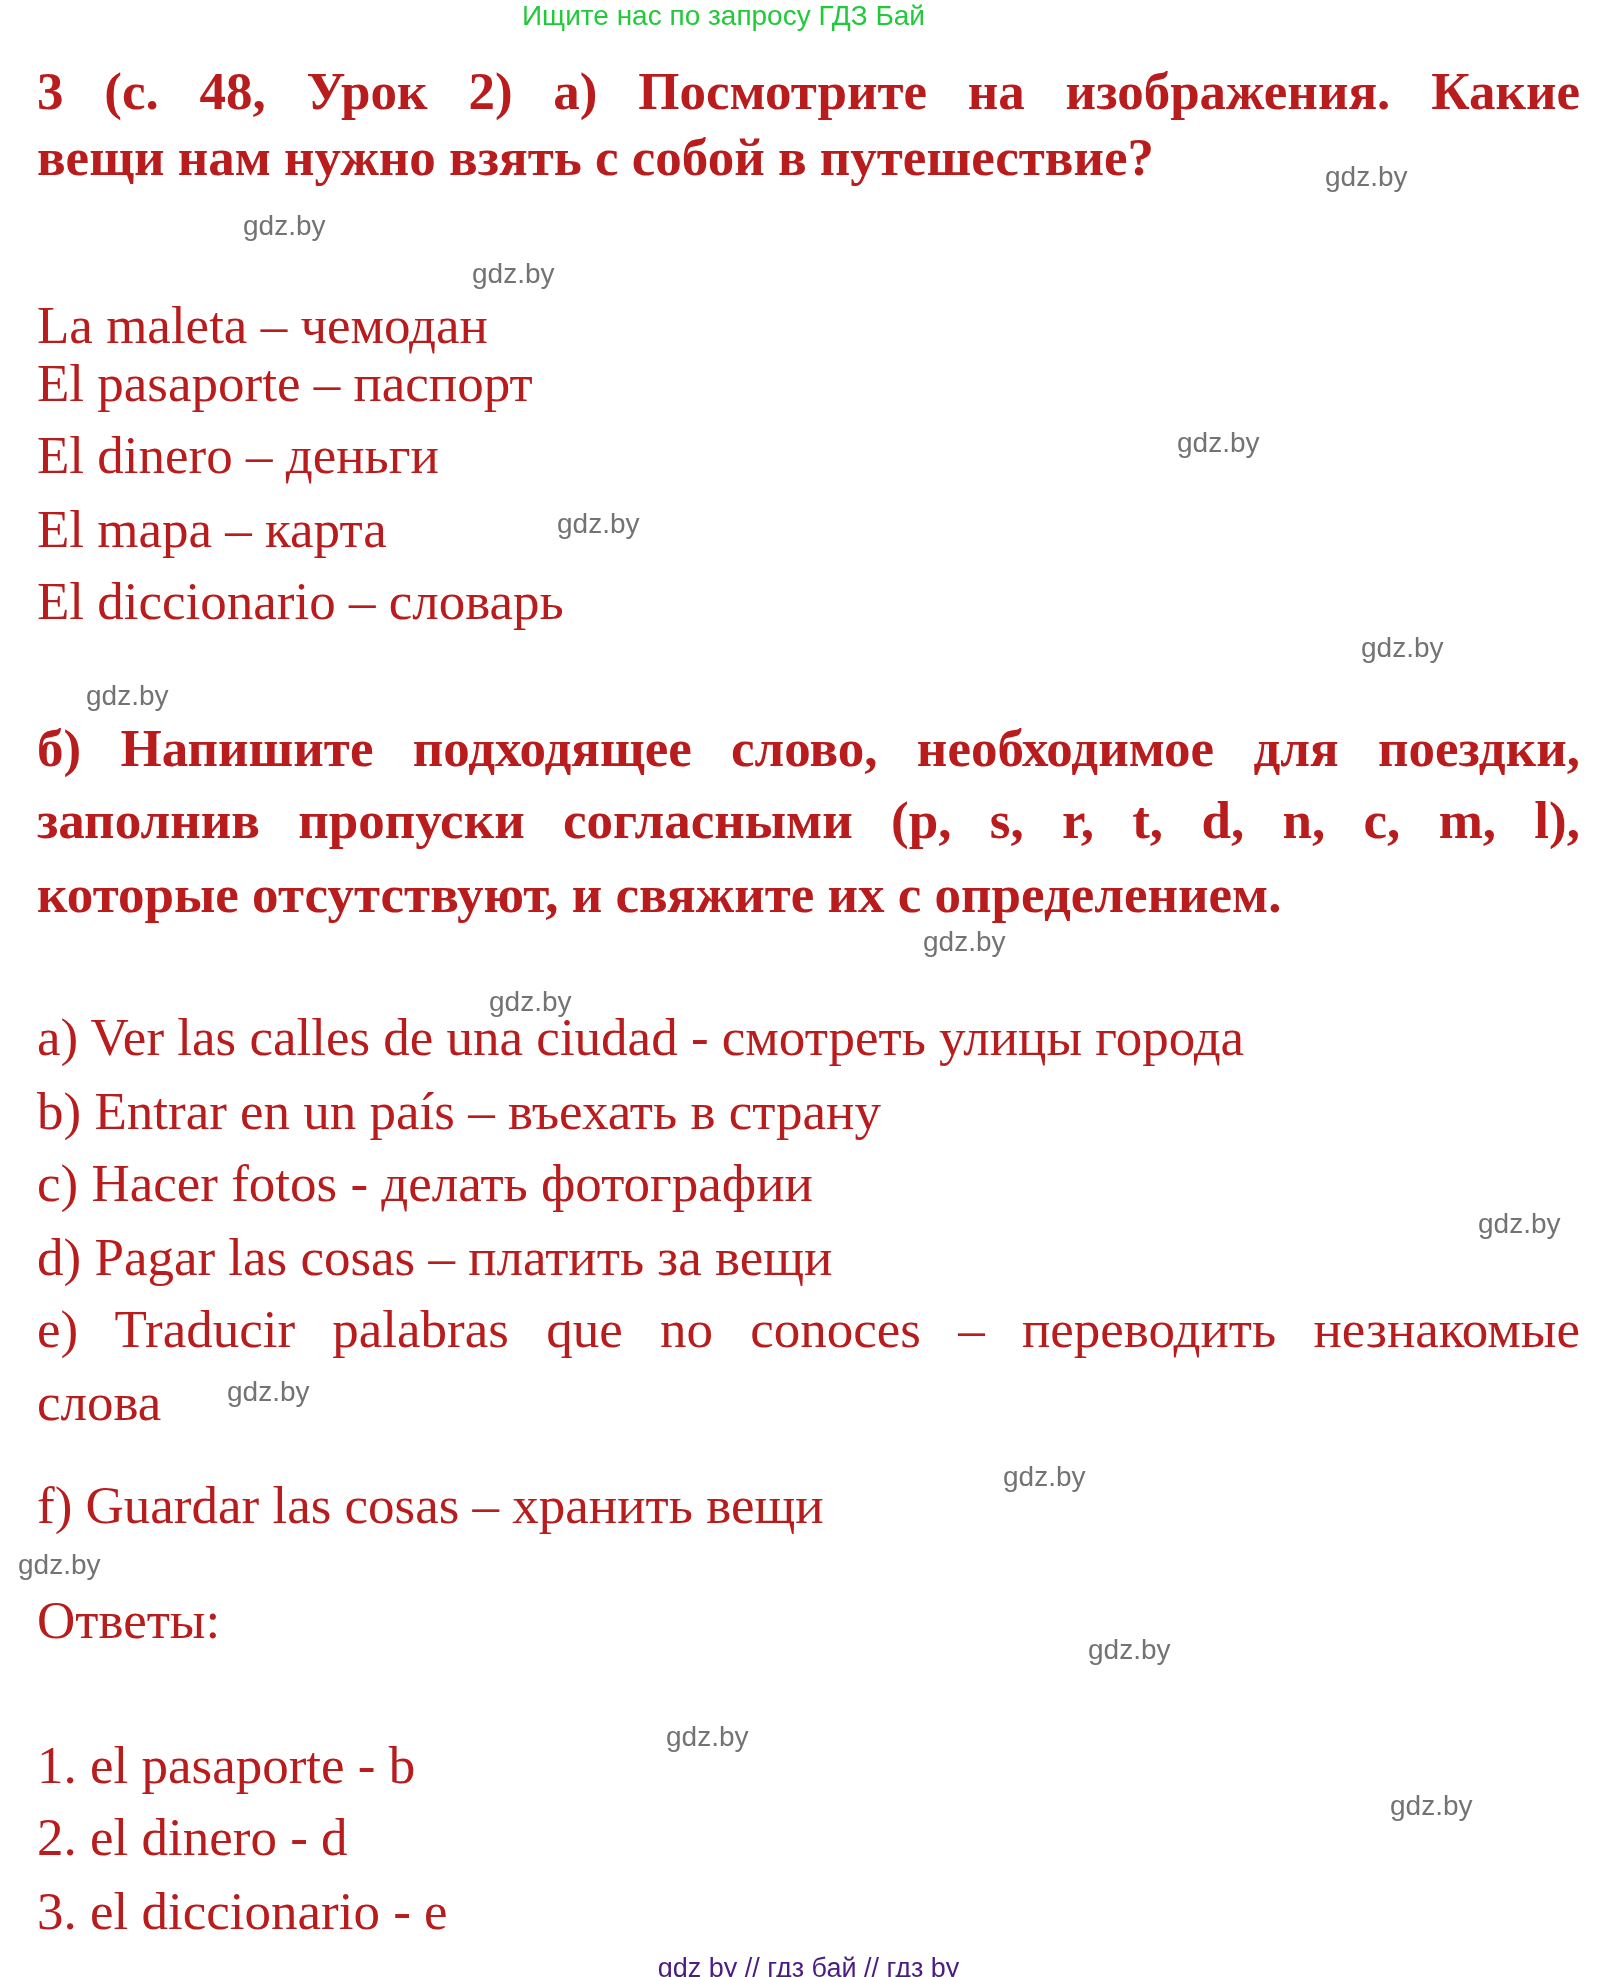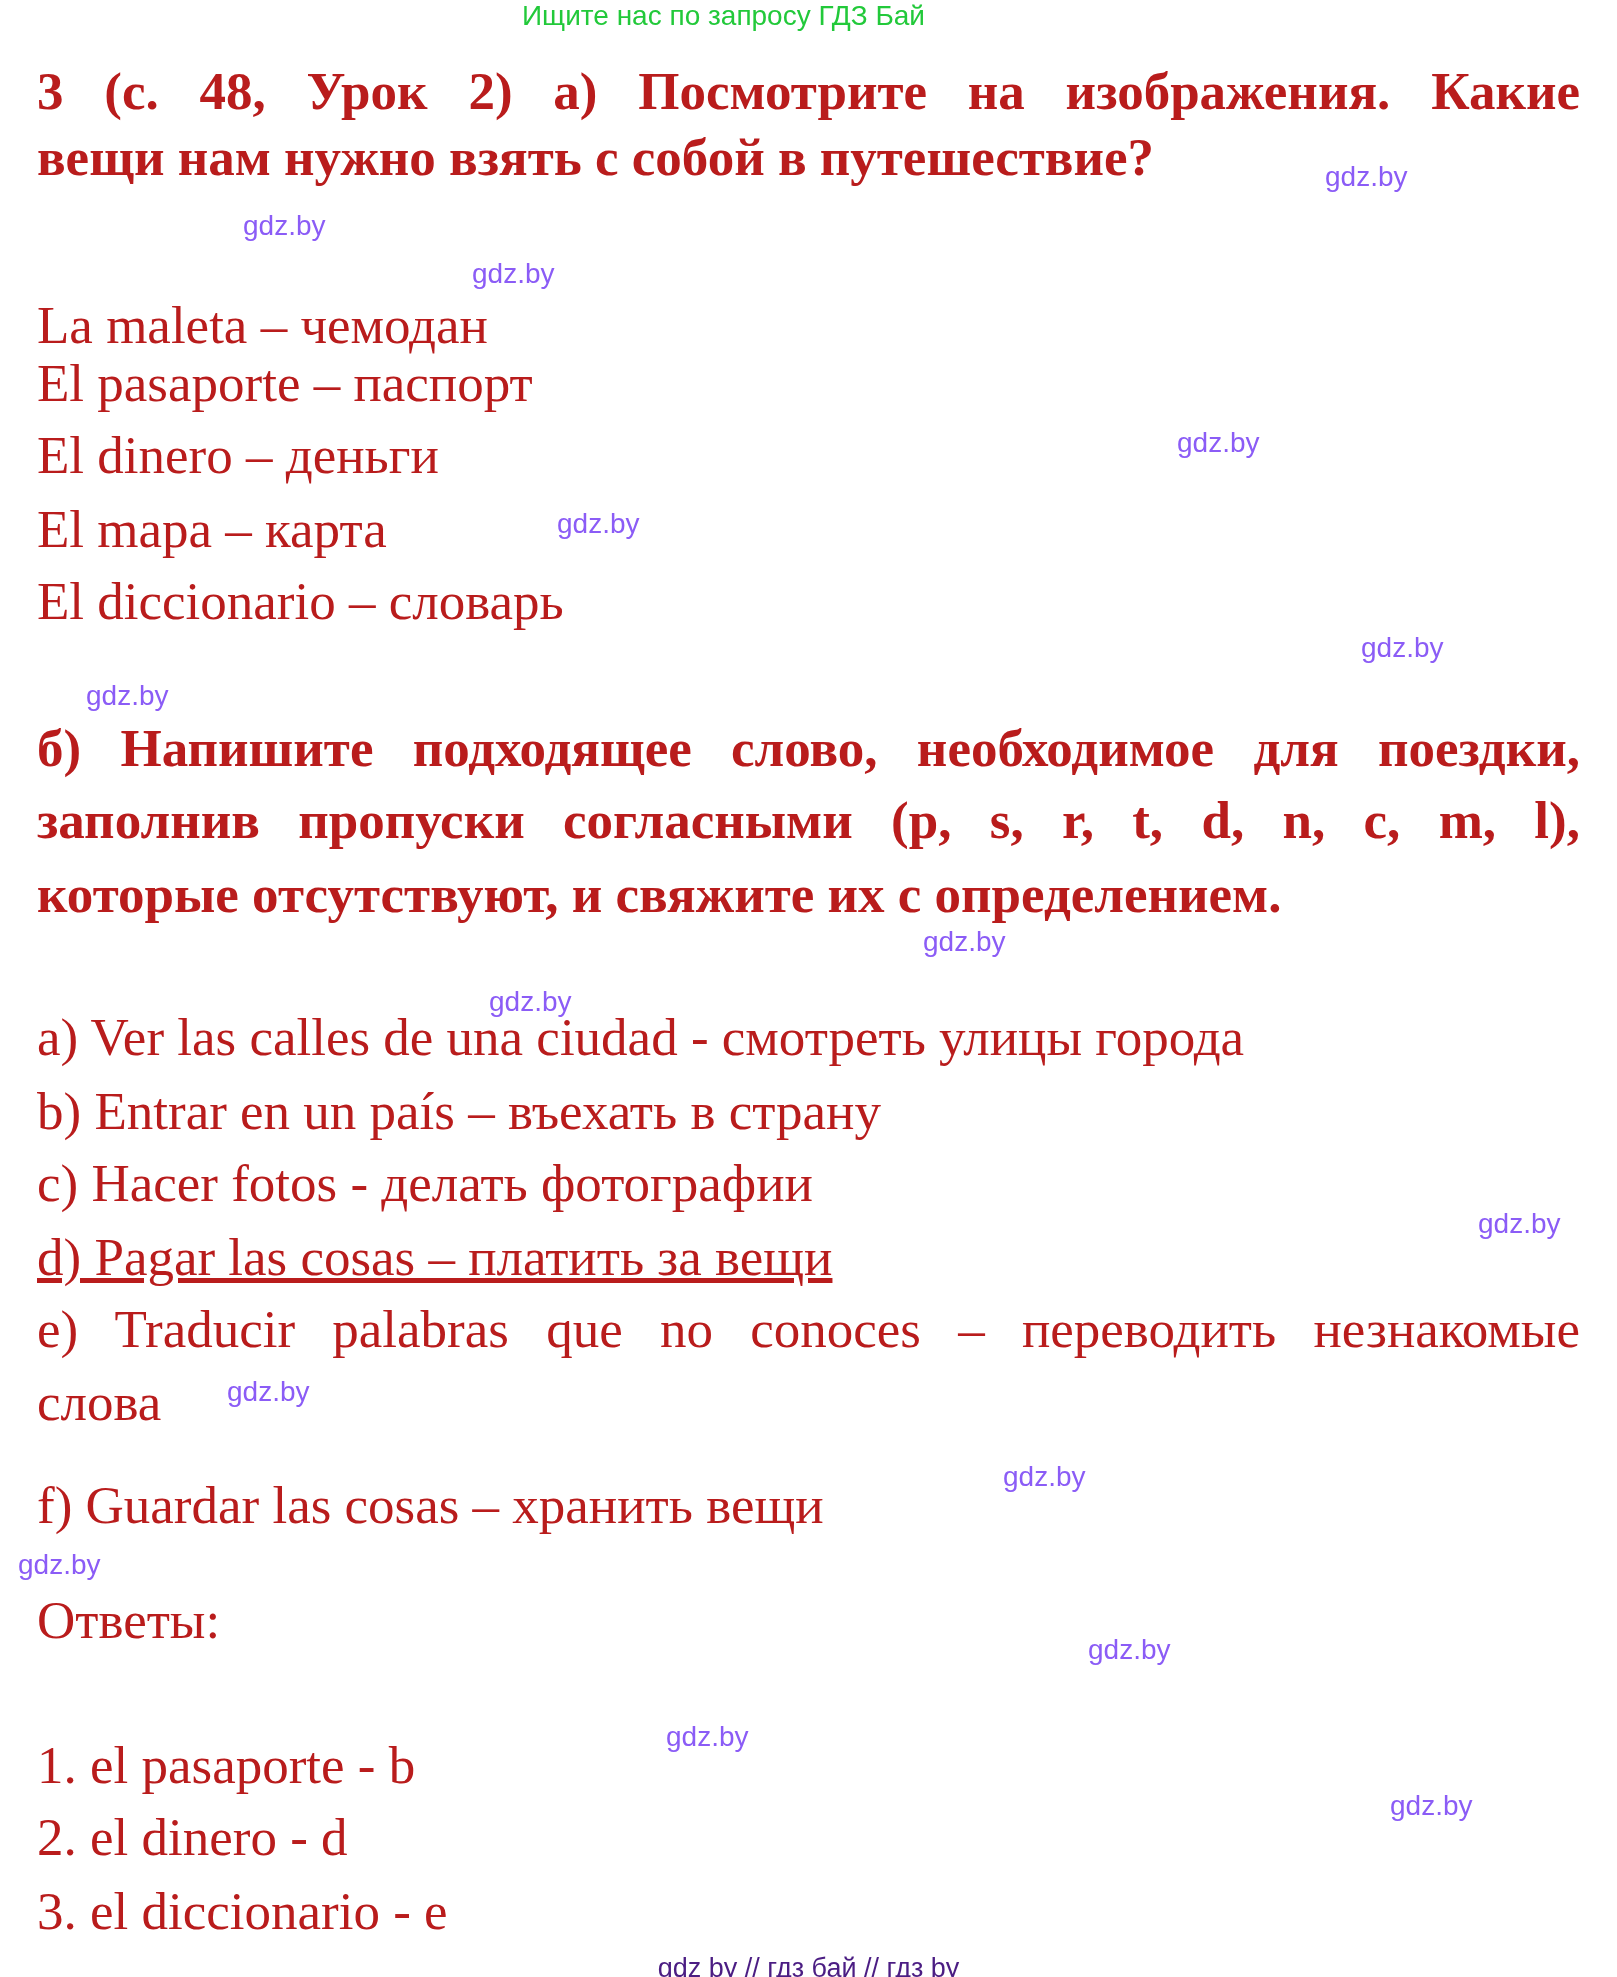--- a/index.html
+++ b/index.html
@@ -5,21 +5,21 @@
   html, body { margin:0; padding:0; background:#ffffff; }
   body { width:1617px; height:1977px; position:relative; overflow:hidden; }
   .abs { position:absolute; white-space:nowrap; }
   .header { left:0; width:1447px; top:0; text-align:center; font-family:"Liberation Sans", sans-serif; font-size:28px; line-height:32px; color:#22c93a; }
   .footer { left:0; width:1617px; top:1952px; text-align:center; font-family:"Liberation Sans", sans-serif; font-size:27px; line-height:32px; color:#4b1d83; }
   .title, .line { font-family:"Liberation Serif", serif; color:#b91c1c; }
   .title { font-weight:bold; font-size:53px; line-height:73px; }
   .line { font-size:53px; line-height:73px; }
   .just { left:37px; width:1543px; white-space:normal; text-align:justify; text-align-last:justify; }
   .plain { left:37px; }
-  .wm { font-family:"Liberation Sans", sans-serif; font-size:28px; line-height:32px; color:#8b5cf6; }
+  .wm { font-family:"Liberation Sans", sans-serif; font-size:28px; line-height:32px; color:#737373; }
 </style>
 </head>
 <body>
 
 <div class="abs header">Ищите нас по запросу ГДЗ Бай</div>
 
 <div>
   <div class="abs title just" style="top:55px;">3 (с. 48, Урок 2) а) Посмотрите на изображения. Какие</div>
   <div class="abs title plain" style="top:121px;">вещи нам нужно взять с собой в путешествие?</div>
 
@@ -32,21 +32,21 @@
   </div>
 
   <div class="abs title just" style="top:712px;">б) Напишите подходящее слово, необходимое для поездки,</div>
   <div class="abs title just" style="top:784px;">заполнив пропуски согласными (p, s, r, t, d, n, c, m, l),</div>
   <div class="abs title plain" style="top:858px;">которые отсутствуют, и свяжите их с определением.</div>
 
   <div>
     <div class="abs line plain" style="top:1001px;">a) Ver las calles de una ciudad - смотреть улицы города</div>
     <div class="abs line plain" style="top:1075px;">b) Entrar en un país – въехать в страну</div>
     <div class="abs line plain" style="top:1147px;">c) Hacer fotos - делать фотографии</div>
-    <div class="abs line plain" style="top:1221px;text-decoration:underline;">d) Pagar las cosas – платить за вещи</div>
+    <div class="abs line plain" style="top:1221px;">d) Pagar las cosas – платить за вещи</div>
     <div class="abs line just" style="top:1293px;">e) Traducir palabras que no conoces – переводить незнакомые</div>
     <div class="abs line plain" style="top:1366px;">слова</div>
     <div class="abs line plain" style="top:1469px;">f) Guardar las cosas – хранить вещи</div>
   </div>
 
   <div class="abs line plain" style="top:1584px;">Ответы:</div>
 
   <div>
     <div class="abs line plain" style="top:1729px;">1. el pasaporte - b</div>
     <div class="abs line plain" style="top:1801px;">2. el dinero - d</div>

